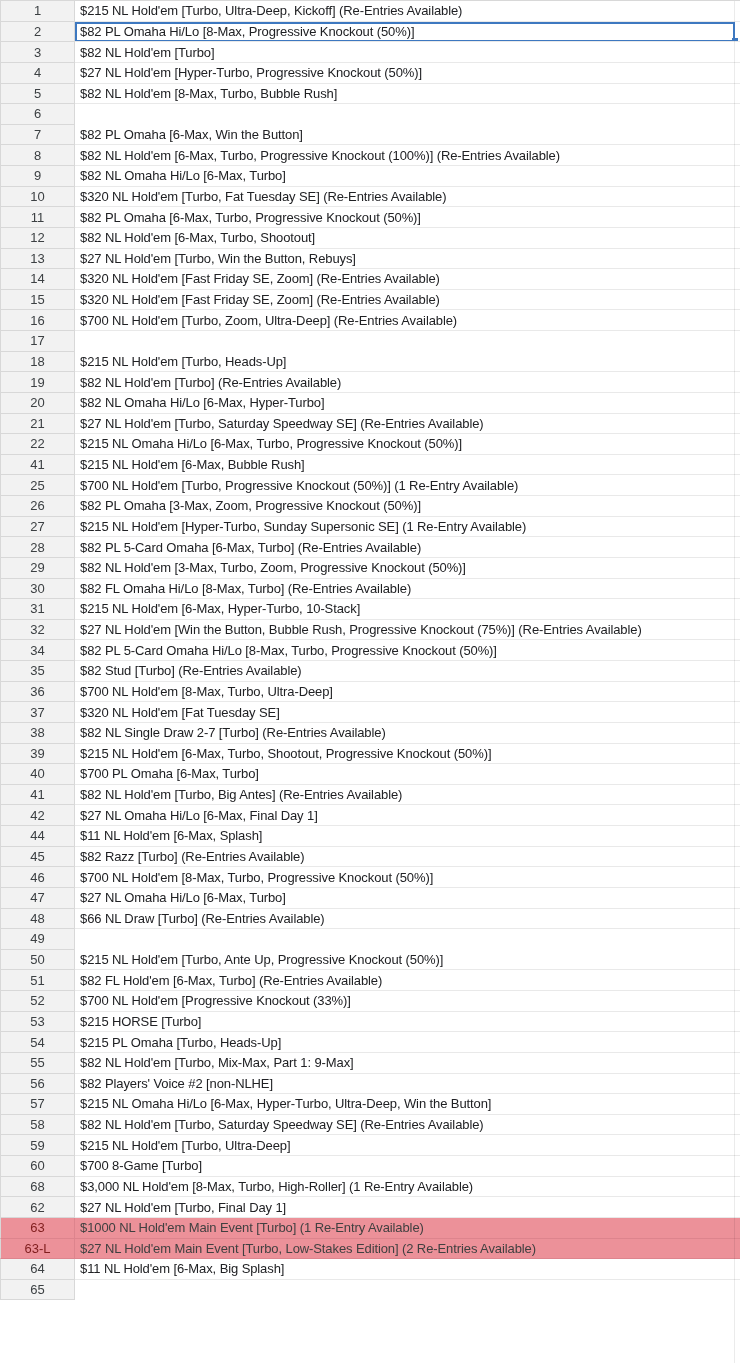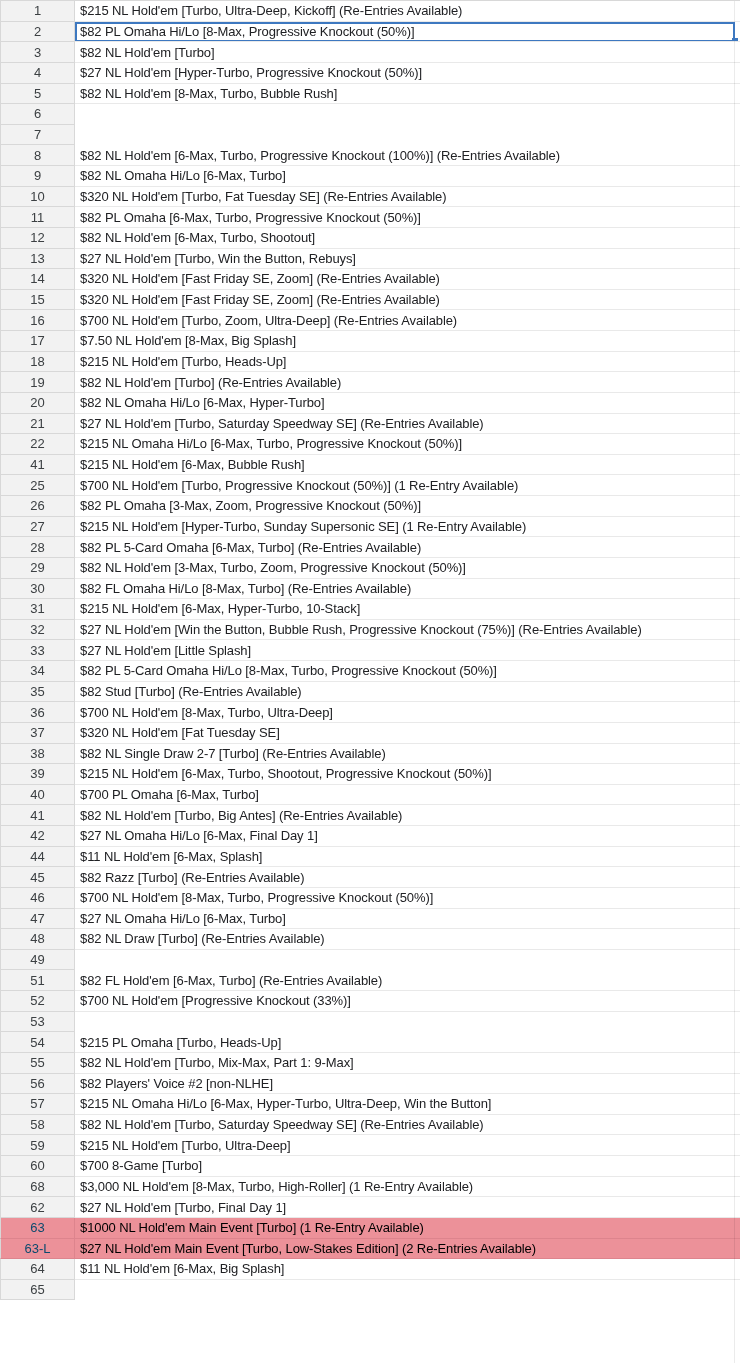--- a/index.html
+++ b/index.html
@@ -56,27 +56,27 @@
     left:734px;top:0;bottom:0;width:1px;
     background:rgba(0,0,0,0.08);
     pointer-events:none;
     z-index:3;
   }
   
   .row.highlighted .rownum{
     background:var(--hl,#ec9199);
     border-bottom-color:var(--hl-border,#dd848d);
     border-right-color:var(--hl-border,#dd848d);
-    color:#0c4a6e;
+    color:#7f1d1d;
   }
   .row.highlighted .cell{
     background:var(--hl,#ec9199);
     border-bottom-color:var(--hl-border,#dd848d);
   }
-  .row.highlighted .celltext{color:#000000;}
+  .row.highlighted .celltext{color:#404040;}
   
   .sel-border{
     display:none;
     position:absolute;
     top:0;left:0;right:5px;bottom:-1px;
     border:2px solid var(--sel,#3d78c0);
     pointer-events:none;
     z-index:4;
   }
   .fill-handle{
@@ -129,20 +129,24 @@
     <div class="cell">
       <span class="celltext">$82 NL Hold'em [8-Max, Turbo, Bubble Rush]</span>
 
     </div>
   </div>
     <div class="row">
     <div class="rownum">6</div>
   </div>
     <div class="row">
     <div class="rownum">7</div>
+    <div class="cell">
+      <span class="celltext">$82 PL Omaha [6-Max, Win the Button]</span>
+
+    </div>
   </div>
     <div class="row">
     <div class="rownum">8</div>
     <div class="cell">
       <span class="celltext">$82 NL Hold'em [6-Max, Turbo, Progressive Knockout (100%)] (Re-Entries Available)</span>
 
     </div>
   </div>
     <div class="row">
     <div class="rownum">9</div>
@@ -195,24 +199,20 @@
   </div>
     <div class="row">
     <div class="rownum">16</div>
     <div class="cell">
       <span class="celltext">$700 NL Hold'em [Turbo, Zoom, Ultra-Deep] (Re-Entries Available)</span>
 
     </div>
   </div>
     <div class="row">
     <div class="rownum">17</div>
-    <div class="cell">
-      <span class="celltext">$7.50 NL Hold'em [8-Max, Big Splash]</span>
-
-    </div>
   </div>
     <div class="row">
     <div class="rownum">18</div>
     <div class="cell">
       <span class="celltext">$215 NL Hold'em [Turbo, Heads-Up]</span>
 
     </div>
   </div>
     <div class="row">
     <div class="rownum">19</div>
@@ -299,27 +299,20 @@
     </div>
   </div>
     <div class="row">
     <div class="rownum">32</div>
     <div class="cell">
       <span class="celltext">$27 NL Hold'em [Win the Button, Bubble Rush, Progressive Knockout (75%)] (Re-Entries Available)</span>
 
     </div>
   </div>
     <div class="row">
-    <div class="rownum">33</div>
-    <div class="cell">
-      <span class="celltext">$27 NL Hold'em [Little Splash]</span>
-
-    </div>
-  </div>
-    <div class="row">
     <div class="rownum">34</div>
     <div class="cell">
       <span class="celltext">$82 PL 5-Card Omaha Hi/Lo [8-Max, Turbo, Progressive Knockout (50%)]</span>
 
     </div>
   </div>
     <div class="row">
     <div class="rownum">35</div>
     <div class="cell">
       <span class="celltext">$82 Stud [Turbo] (Re-Entries Available)</span>
@@ -399,43 +392,54 @@
     <div class="row">
     <div class="rownum">47</div>
     <div class="cell">
       <span class="celltext">$27 NL Omaha Hi/Lo [6-Max, Turbo]</span>
 
     </div>
   </div>
     <div class="row">
     <div class="rownum">48</div>
     <div class="cell">
-      <span class="celltext">$82 NL Draw [Turbo] (Re-Entries Available)</span>
+      <span class="celltext">$66 NL Draw [Turbo] (Re-Entries Available)</span>
 
     </div>
   </div>
     <div class="row">
     <div class="rownum">49</div>
   </div>
     <div class="row">
+    <div class="rownum">50</div>
+    <div class="cell">
+      <span class="celltext">$215 NL Hold'em [Turbo, Ante Up, Progressive Knockout (50%)]</span>
+
+    </div>
+  </div>
+    <div class="row">
     <div class="rownum">51</div>
     <div class="cell">
       <span class="celltext">$82 FL Hold'em [6-Max, Turbo] (Re-Entries Available)</span>
 
     </div>
   </div>
     <div class="row">
     <div class="rownum">52</div>
     <div class="cell">
       <span class="celltext">$700 NL Hold'em [Progressive Knockout (33%)]</span>
 
     </div>
   </div>
     <div class="row">
     <div class="rownum">53</div>
+    <div class="cell">
+      <span class="celltext">$215 HORSE [Turbo]</span>
+
+    </div>
   </div>
     <div class="row">
     <div class="rownum">54</div>
     <div class="cell">
       <span class="celltext">$215 PL Omaha [Turbo, Heads-Up]</span>
 
     </div>
   </div>
     <div class="row">
     <div class="rownum">55</div>

